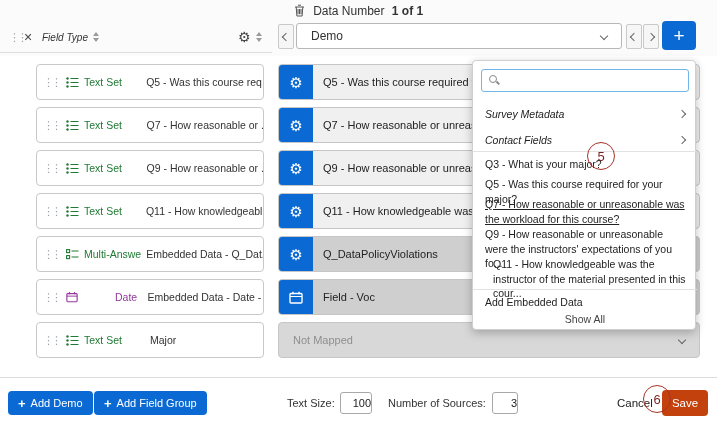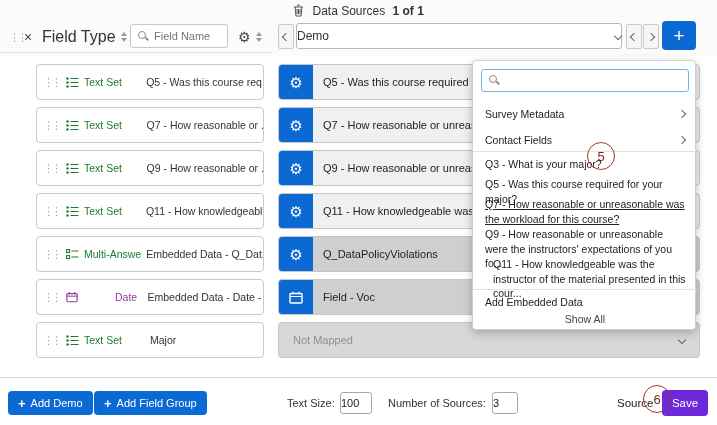--- a/index.html
+++ b/index.html
@@ -9,42 +9,42 @@
 
   
   .ds-title { position:absolute; left:0; top:4px; width:717px; text-align:center; font-size:12px; color:#333; }
   .ds-title .trash { display:inline-block; vertical-align:-2px; margin-right:5px; }
   .ds-title b { margin-left:4px; }
 
   
   .lh { position:absolute; top:24px; height:26px; display:flex; align-items:center; }
   .drag-dots { color:#9aa0a6; font-size:11px; letter-spacing:-3px; line-height:1; user-select:none; }
   .x-ico { color:#444; font-size:14px; line-height:1; }
-  .fieldtype-lbl { font-size:16px; color:#333; }
+  .fieldtype-lbl { font-size:10px; color:#333;font-style:italic; }
   .sort { display:inline-flex; flex-direction:column; gap:2px; margin-left:5px; }
   .sort .up { width:0;height:0;border-left:3px solid transparent;border-right:3px solid transparent;border-bottom:4px solid #9a9a9a; }
   .sort .dn { width:0;height:0;border-left:3px solid transparent;border-right:3px solid transparent;border-top:4px solid #9a9a9a; }
   .left-header-line { position:absolute; left:0; top:52px; width:272px; height:1px; background:#ddd; }
 
   .search-box { display:flex; align-items:center; gap:5px; background:#fff; border:1px solid #c8c8c8; border-radius:3px; padding:0 7px; }
   .search-box input { border:none; outline:none; font-size:11px; width:100%; background:transparent; color:#333; }
   .mag { position:relative; width:11px; height:11px; flex:0 0 11px; }
   .mag::before { content:""; position:absolute; left:0; top:0; width:6px; height:6px; border:1.4px solid #8a8a8a; border-radius:50%; }
   .mag::after { content:""; position:absolute; left:6.5px; top:7px; width:4px; height:1.5px; background:#8a8a8a; transform:rotate(45deg); }
   .gear-outline { font-size:14px; color:#444; line-height:1; }
 
   
   .chev { display:inline-block; width:6px; height:6px; border-right:1.4px solid #666; border-bottom:1.4px solid #666; }
   .chev.down { transform:rotate(45deg); }
   .chev.left { transform:rotate(135deg); }
   .chev.right { transform:rotate(-45deg); }
 
   
   .navbtn { position:absolute; top:24px; width:16px; height:25px; background:#f6f6f6; border:1px solid #c9c9c9; border-radius:2px; display:flex; align-items:center; justify-content:center; }
-  .source-select { position:absolute; left:296px; top:23px; width:326px; height:26px; background:#fff; border:1px solid #b7b7b7; border-radius:3px; display:flex; align-items:center; padding:0 0; font-size:12px; color:#333; justify-content:space-between; }
+  .source-select { position:absolute; left:296px; top:23px; width:326px; height:26px; background:#fff; border:1px solid #b7b7b7; border-radius:3px; display:flex; align-items:center; padding:0 14px; font-size:12px; color:#333; justify-content:space-between; }
   .plus-btn { position:absolute; left:662px; top:21px; width:34px; height:29px; background:#0b69d4; border-radius:4px; color:#fff; font-size:19px; display:flex; align-items:center; justify-content:center; }
 
   
   .lrow { position:absolute; left:36px; width:228px; height:36px; background:#fff; border:1px solid #c9c9c9; border-radius:4px; display:flex; align-items:center; }
   .lrow .drag-dots { margin-left:6px; }
   .lrow .ticon { margin-left:7px; flex:0 0 13px; display:flex; }
   .lrow .ttype { font-size:10.5px; margin-left:5px; width:62px; white-space:nowrap; overflow:hidden; }
   .ttype.green { color:#1f7a33; }
   .ttype.purple { color:#93389b;padding-left:31px; }
   .lrow .fname { font-size:10.5px; color:#333; white-space:nowrap; overflow:hidden; margin-left:4px; }
@@ -57,67 +57,63 @@
   .btile { width:34px; height:36px; background:#0b69d4; display:flex; align-items:center; justify-content:center; flex:0 0 34px; }
   .btile .g { color:#fff; font-size:15px; line-height:1; }
   .mrow .mlabel { font-size:11px; color:#222; margin-left:10px; white-space:nowrap; overflow:hidden; }
   .mrow .nm { font-size:11px; color:#8f8f8f; margin-left:14px; }
   .mrow .endchev { position:absolute; right:14px; top:14px; }
 
   
   .panel { position:absolute; left:472px; top:60px; width:224px; height:270px; background:#fff; border:1px solid #cfcfcf; border-radius:4px; box-shadow:0 3px 10px rgba(0,0,0,.25); z-index:10; }
   .panel .psearch { position:absolute; left:8px; top:8px; width:208px; height:23px; border:1px solid #6fb7e8; border-radius:3px; display:flex; align-items:center; padding:0 7px; gap:5px; background:#fff; }
   .panel .psearch input { border:none; outline:none; width:100%; font-size:11px; background:transparent; }
-  .prow { position:absolute; left:0; width:224px; padding:0 12px; display:flex; align-items:center; justify-content:space-between; font-size:10.5px; color:#222; }
+  .prow { position:absolute; left:0; width:224px; padding:0 12px; display:flex; align-items:center; justify-content:space-between; font-size:10.5px; color:#222;font-style:italic; }
   .pitem { position:absolute; left:0; width:224px; padding:0 12px; font-size:10.5px; color:#222; line-height:1.4; }
   .pdiv { position:absolute; left:0; width:224px; height:1px; background:#e2e2e2; }
   .showall { position:absolute; left:0; width:224px; text-align:center; font-size:10.5px; color:#444; }
 
   
   .footer { position:absolute; left:0; top:377px; width:717px; height:48px; background:#fff; border-top:1px solid #dcdcdc; }
   .fbtn { position:absolute; top:13px; height:24px; background:#0b69d4; border-radius:4px; color:#fff; font-size:11px; display:flex; align-items:center; justify-content:center; gap:5px; padding:0 10px; }
   .fbtn .p { font-size:13px; font-weight:bold; }
   .flabel { position:absolute; top:19px; font-size:11px; color:#333; }
-  .finput { position:absolute; top:14px; height:22px; border:1px solid #a8a8a8; border-radius:3px; font-size:11px; text-align:left; font-family:"Liberation Sans", sans-serif; color:#222; }
+  .finput { position:absolute; top:14px; height:22px; border:1px solid #a8a8a8; border-radius:3px; font-size:11px; text-align:right; font-family:"Liberation Sans", sans-serif; color:#222; }
   .cancel { position:absolute; left:617px; top:19px; font-size:11.5px; color:#222; }
-  .save { position:absolute; left:662px; top:12px; width:46px; height:26px; background:#6d28d9; border-radius:4px; color:#fff; font-size:11.5px; display:flex; align-items:center; justify-content:center; }
+  .save { position:absolute; left:662px; top:12px; width:46px; height:26px; background:#c2410c; border-radius:4px; color:#fff; font-size:11.5px; display:flex; align-items:center; justify-content:center; }
 
   
   .acircle { position:absolute; width:28px; height:28px; border:1.6px solid #a93226; border-radius:50%; color:#7a1f1f; font-size:13px; display:flex; align-items:center; justify-content:center; z-index:20; background:transparent; }
 </style>
 </head>
 <body>
 
 <div class="app">
   <div class="topband"></div>
 
   <div class="ds-title">
     <span class="trash"><svg width="11" height="13" viewBox="0 0 11 13">
           <path d="M1 3h9M4 1.2h3M2.2 3l.7 9h5.2l.7-9M4 5v5.2M5.5 5v5.2M7 5v5.2" stroke="#555" fill="none" stroke-width="1"></path>
         </svg></span>
-    <span>Data Sources</span>
+    <span>Data Number</span>
     <b>1 of 1</b>
   </div>
 
   <div class="lh" style="left:9px;">
       <span class="drag-dots">⋮⋮</span>
     </div>
   <div class="lh" style="left:24px;">
       <span class="x-ico">×</span>
     </div>
   <div class="lh" style="left:42px;">
     <span class="fieldtype-lbl">Field Type</span>
     <span class="sort">
         <span class="up"></span>
         <span class="dn"></span>
       </span>
-  </div>
-  <div class="lh search-box" style="left:130px; width:98px; height:24px;">
-    <span class="mag"></span>
-    <input type="text" placeholder="Field Name" style="">
   </div>
   <div class="lh" style="left:238px;">
     <span class="gear-outline">⚙</span>
     <span class="sort">
         <span class="up"></span>
         <span class="dn"></span>
       </span>
   </div>
   <div class="left-header-line"></div>
 
@@ -313,19 +309,19 @@
       <span>Add Demo</span>
     </div>
     <div class="fbtn" style="left:94px;">
       <span class="p">+</span>
       <span>Add Field Group</span>
     </div>
     <span class="flabel" style="left:287px;">Text Size:</span>
     <input class="finput" style="left: 340px; width: 32px;" value="100">
     <span class="flabel" style="left:388px;">Number of Sources:</span>
     <input class="finput" style="left: 492px; width: 26px;" value="3">
-    <span class="cancel">Source</span>
+    <span class="cancel">Cancel</span>
     <div class="save">Save</div>
   </div>
 
   <div class="acircle" style="left:587px; top:142px;">5</div>
   <div class="acircle" style="left:643px; top:385px;">6</div>
 </div>
 
 </body></html>

